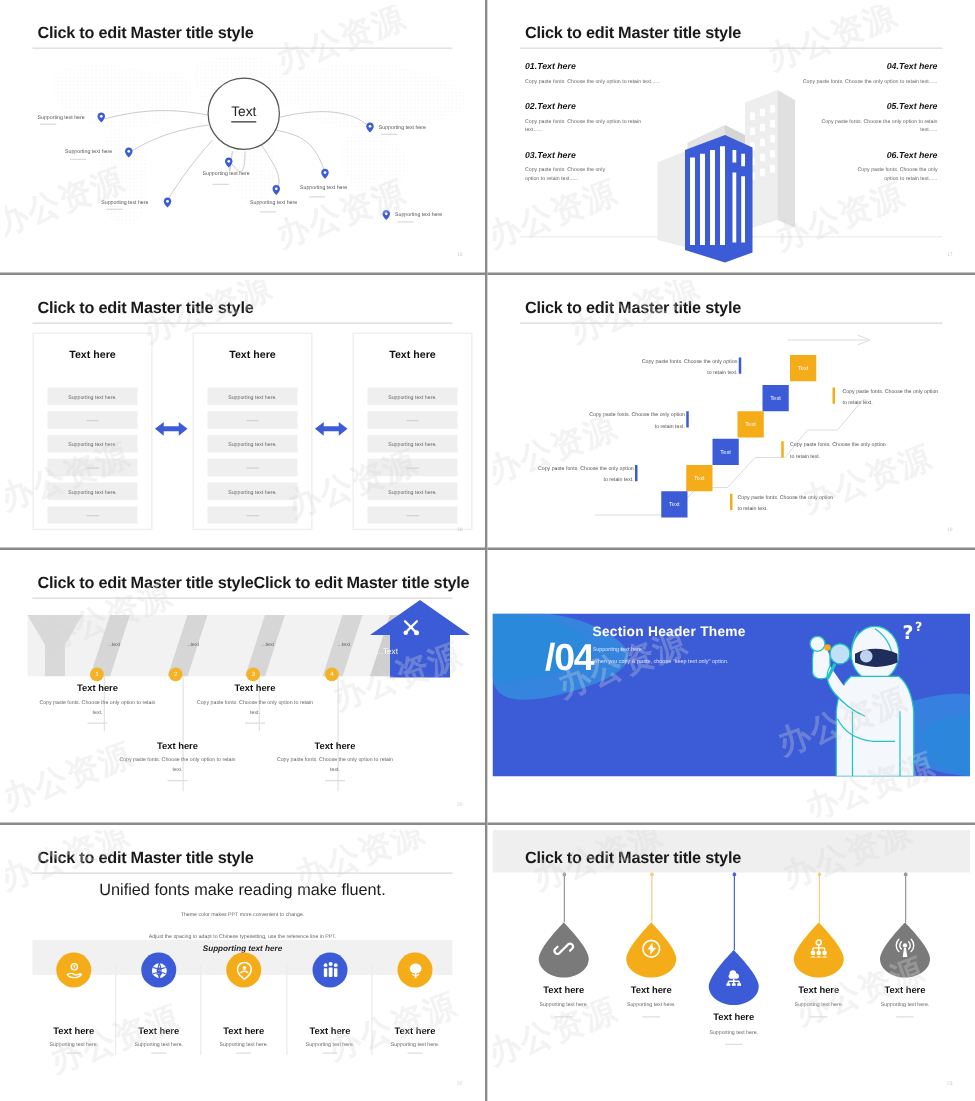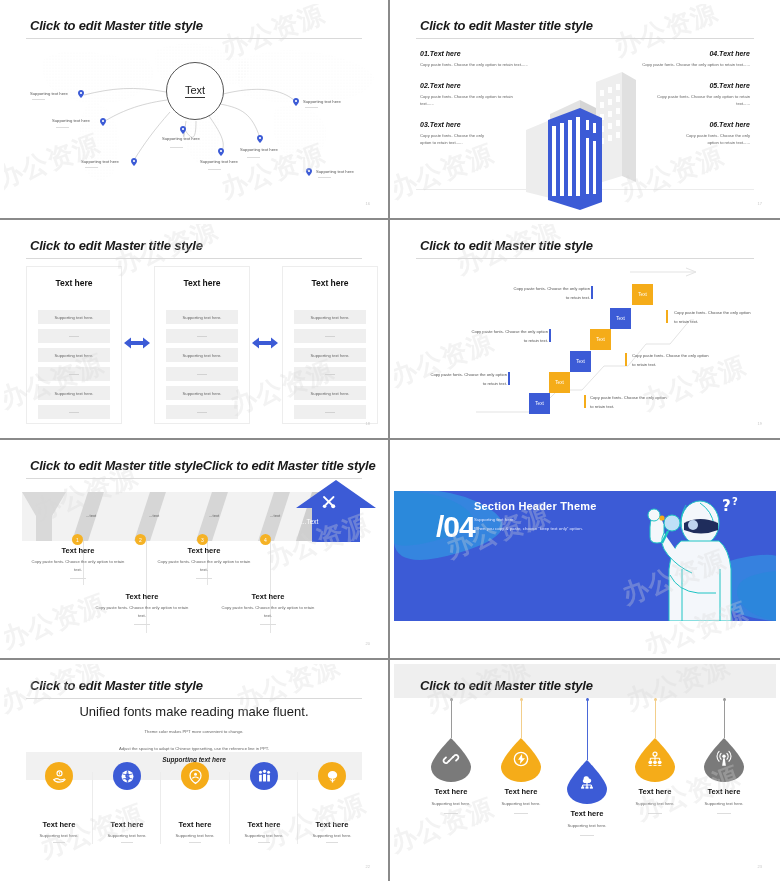--- a/index.html
+++ b/index.html
@@ -54,21 +54,20 @@
 
   
   .sl-title {
     position: absolute;
     left: 26px; top: 14px;
     font-size: 13px;
     font-weight: 700;
     color: #1a1a1a;
     letter-spacing: -.2px;
     z-index: 20;
-    font-style: italic;
   }
   .title-rule {
     position: absolute;
     left: 22px; right: 22px; top: 34px;
     height: 1px; background: #d9d9d9;
     z-index: 5;
   }
   .pgnum {
     position: absolute;
     right: 14px; bottom: 8px;

